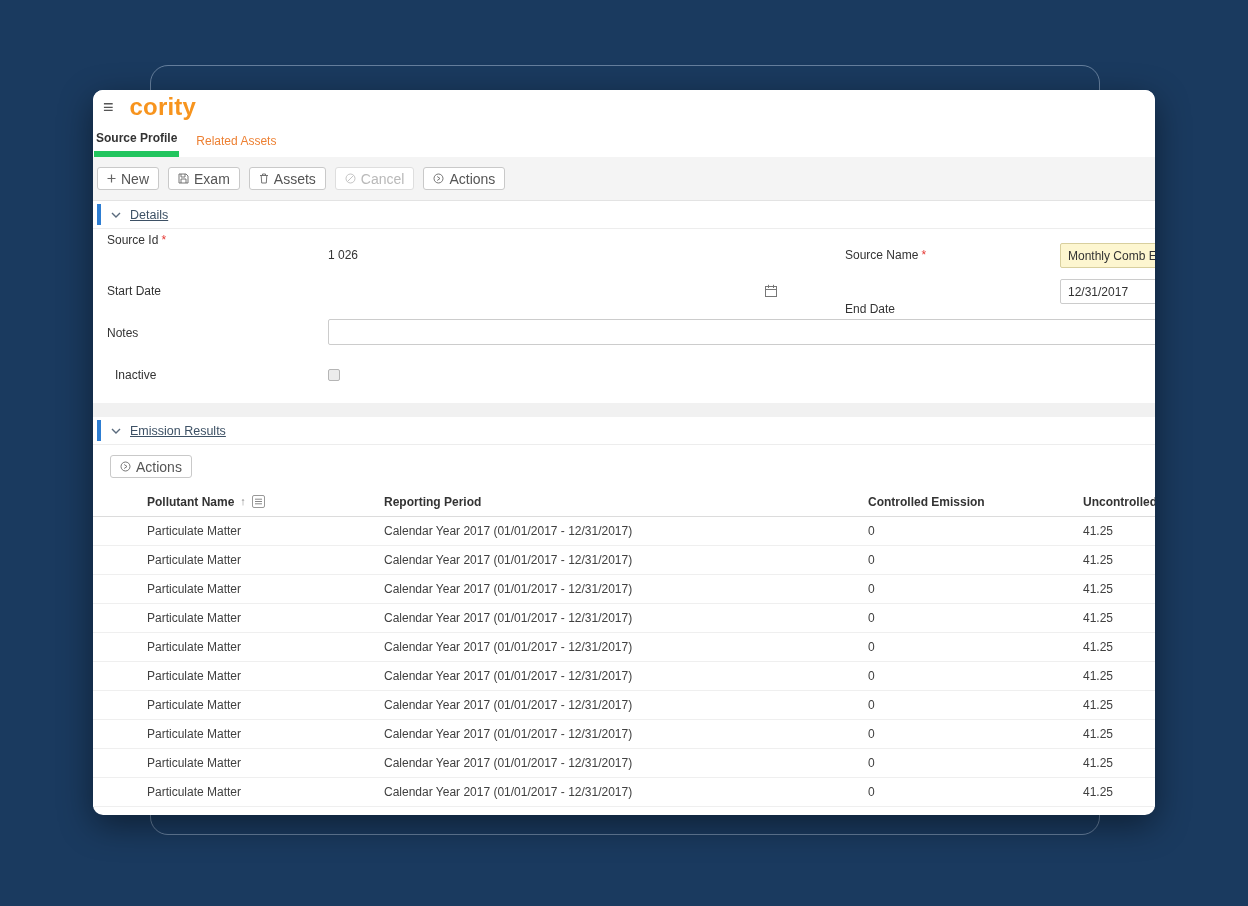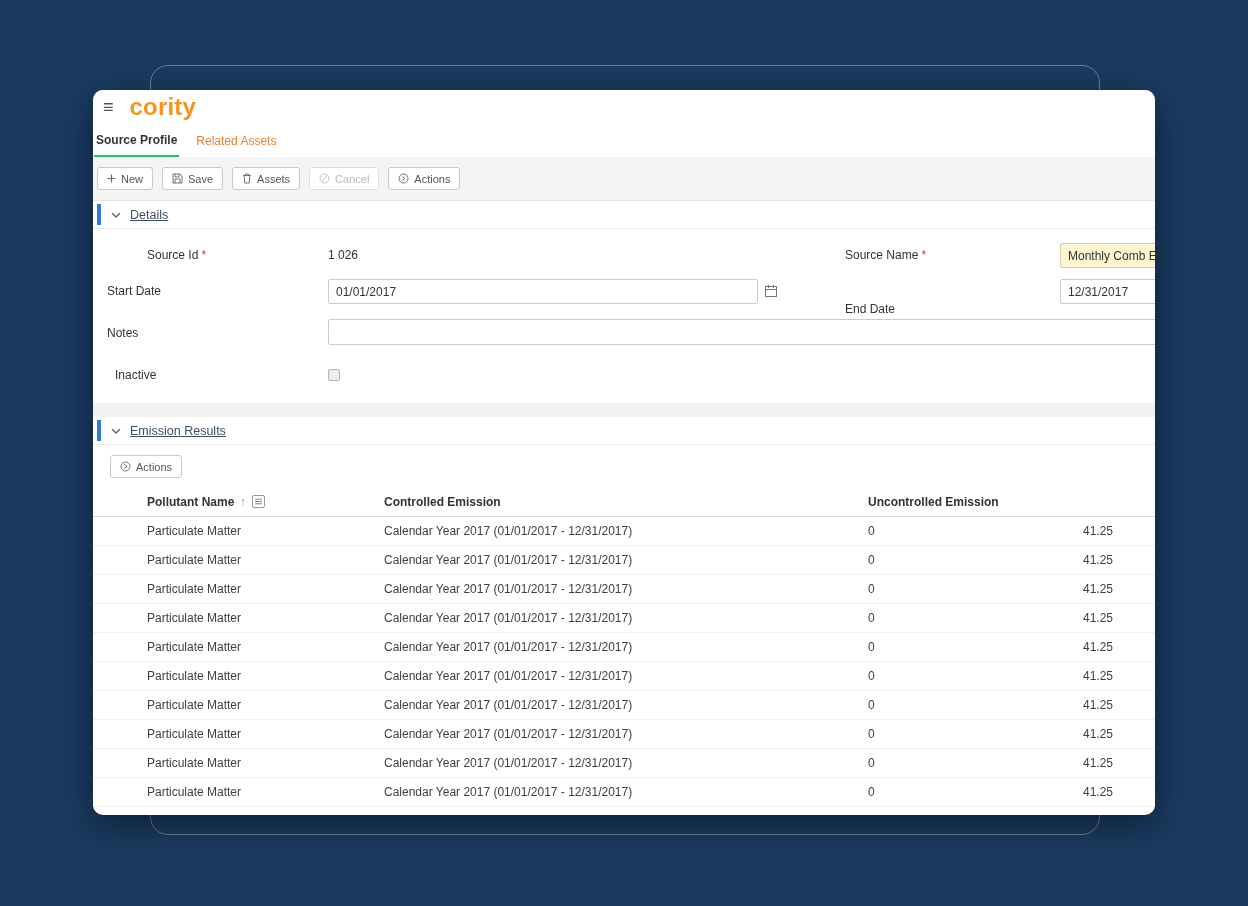--- a/index.html
+++ b/index.html
@@ -21,29 +21,29 @@
   .inner { width:1240px; }
 
   
   .logobar { height:34px; display:flex; align-items:center; padding-left:10px; gap:16px; background:#fff; }
   .hamburger { font-size:18px; color:#555; line-height:1; cursor:pointer; }
   .logo { font-size:24px; font-weight:bold; color:#f7941e; letter-spacing:.2px; }
 
   
   .tabs { display:flex; height:33px; align-items:stretch; padding-left:1px; gap:15px; background:#fff; }
   .tab { font-size:12px; display:flex; align-items:center; padding:0 2px; cursor:pointer; }
-  .tab.active { color:#333; font-weight:bold; border-bottom:2px solid #22c55e; }
+  .tab.active { color:#333; font-weight:bold; border-bottom:6px solid #22c55e; }
   .tab.alt { color:#ed8033; }
 
   
   .toolbar { height:44px; background:#f4f4f4; display:flex; align-items:center; gap:9px; padding-left:4px; border-bottom:1px solid #e3e3e3; }
   .tbtn {
     display:inline-flex; align-items:center; gap:5px; height:23px; padding:0 9px;
     background:#fff; border:1px solid #c9c9c9; border-radius:3px;
-    font-size:11px; color:#555; font-family:inherit; cursor:pointer; white-space:nowrap;
+    font-size:14px; color:#555; font-family:inherit; cursor:pointer; white-space:nowrap;
   }
   .tbtn.disabled { color:#b9b9b9; border-color:#dedede; }
   .tbtn svg { display:block; }
 
   
   .sec-header { height:28px; display:flex; align-items:center; position:relative; border-bottom:1px solid #ededed; background:#fff; }
   .sec-accent { position:absolute; left:4px; top:3px; bottom:3px; width:4px; background:#2d7dd2; }
   .sec-chevron { margin-left:18px; display:flex; cursor:pointer; }
   .sec-title { margin-left:9px; font-size:12.5px; color:#3d5165;text-decoration:underline; }
 
@@ -103,21 +103,21 @@
           </span>
         <span>New</span>
       </button>
       <button class="tbtn">
         <span>
             <svg width="11" height="11" viewBox="0 0 11 11">
               <path d="M1 1h7l2 2v7H1z" fill="none" stroke="#666" stroke-width="0.9"></path>
               <path d="M3 1v3h4V1M3 10V6h5v4" fill="none" stroke="#666" stroke-width="0.9"></path>
             </svg>
           </span>
-        <span>Save</span>
+        <span>Exam</span>
       </button>
       <button class="tbtn">
         <span>
             <svg width="10" height="11" viewBox="0 0 10 11">
               <path d="M1 2.5h8M3.5 2.5V1h3v1.5M2.2 2.5l.5 7.5h4.6l.5-7.5" fill="none" stroke="#666" stroke-width="0.9"></path>
             </svg>
           </span>
         <span>Assets</span>
       </button>
       <button class="tbtn disabled">
@@ -144,28 +144,27 @@
       <span class="sec-accent"></span>
       <span class="sec-chevron">
           <svg width="10" height="6" viewBox="0 0 10 6">
             <path d="M1 1l4 4 4-4" fill="none" stroke="#5a6b7d" stroke-width="1.4"></path>
           </svg>
         </span>
       <span class="sec-title">Details</span>
     </div>
 
     <div class="form">
-      <span class="flabel" style="left:14px; top:19px;margin-left:40px;"><span>Source Id</span><span class="req">*</span></span>
+      <span class="flabel" style="left:14px; top:4px;"><span>Source Id</span><span class="req">*</span></span>
       <span class="ftext" style="left:235px; top:19px;">1 026</span>
 
       <span class="flabel" style="left:752px; top:19px;"><span>Source Name</span><span class="req">*</span></span>
       <input class="finput hl" style="left: 967px; top: 14px; width: 280px;" value="Monthly Comb Exam">
 
       <span class="flabel" style="left:14px; top:55px;">Start Date</span>
-      <input class="finput" style="left: 235px; top: 50px; width: 430px;" value="01/01/2017">
       <span class="calbtn" style="left:669px; top:53px;">
           <svg width="14" height="14" viewBox="0 0 14 14">
             <rect x="1.5" y="2.5" width="11" height="10" fill="none" stroke="#777" stroke-width="1"></rect>
             <path d="M1.5 5.5h11M4.5 0.8v3.2M9.5 0.8v3.2" stroke="#777" stroke-width="1" fill="none"></path>
           </svg>
         </span>
 
       <span class="flabel" style="left:752px; top:73px;">End Date</span>
       <input class="finput" style="left: 967px; top: 50px; width: 280px;" value="12/31/2017">
 
@@ -204,20 +203,21 @@
       <div class="thead">
         <div class="th-pollutant">
           <span>Pollutant Name</span>
           <span class="sort-arrow">↑</span>
           <span class="colmenu">
               <svg width="9" height="9" viewBox="0 0 9 9">
                 <path d="M1 2.2h7M1 4.5h7M1 6.8h7" stroke="#888" stroke-width="1" fill="none"></path>
               </svg>
             </span>
         </div>
+        <div class="cell">Reporting Period</div>
         <div class="cell">Controlled Emission</div>
         <div class="cell">Uncontrolled Emission</div>
       </div>
 
       <div class="trow">
         <div class="cell">Particulate Matter</div>
         <div class="cell">Calendar Year 2017 (01/01/2017 - 12/31/2017)</div>
         <div class="cell">0</div>
         <div class="cell">41.25</div>
       </div>

